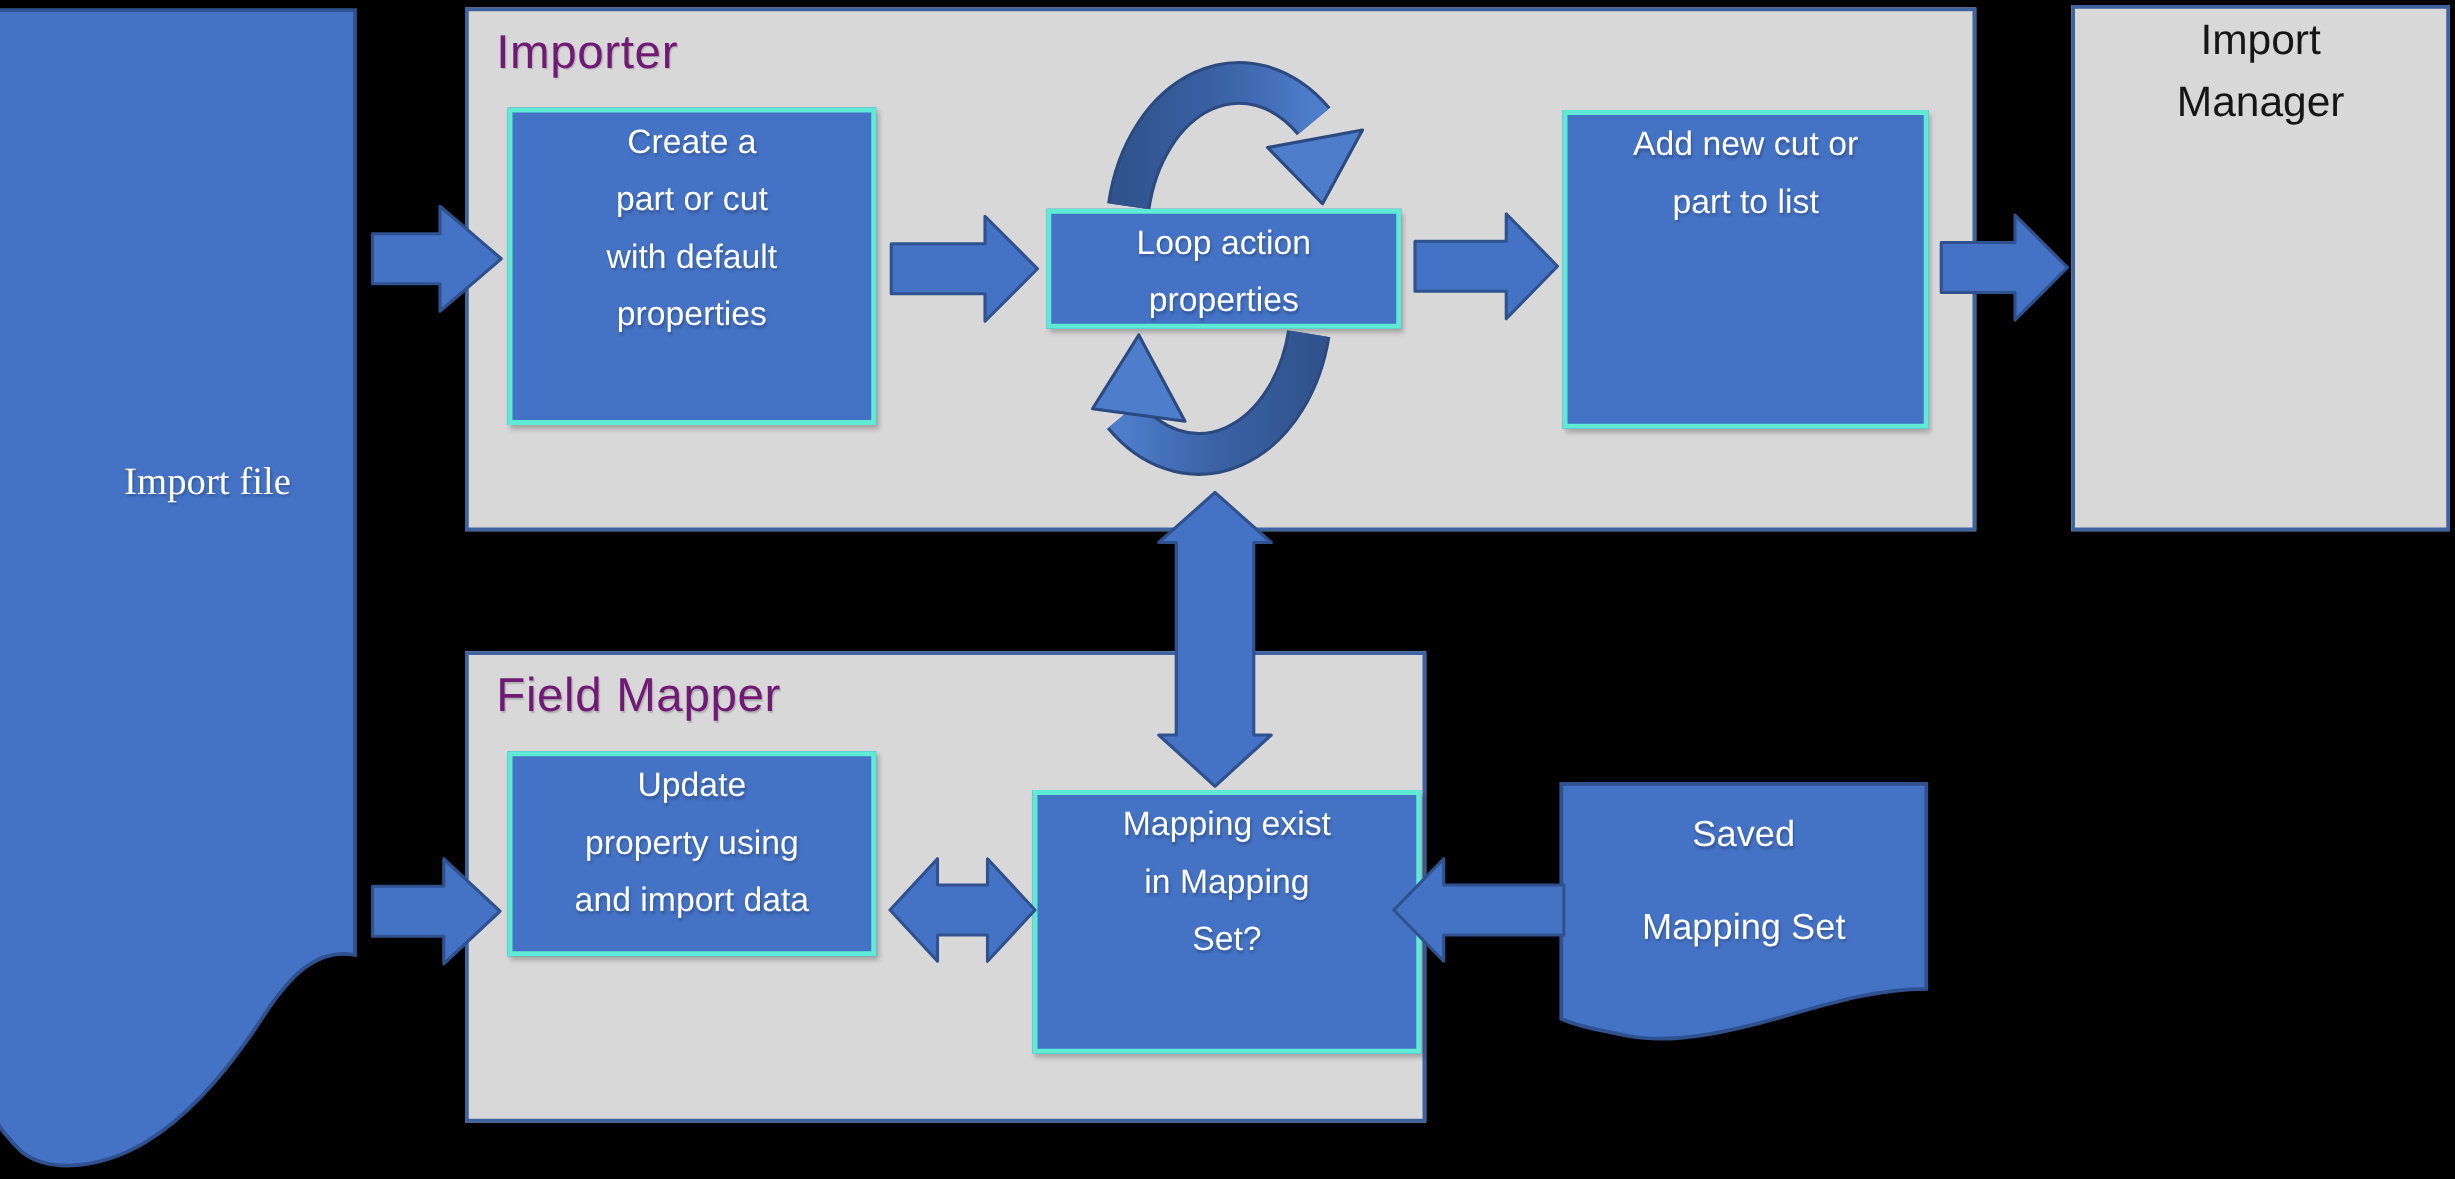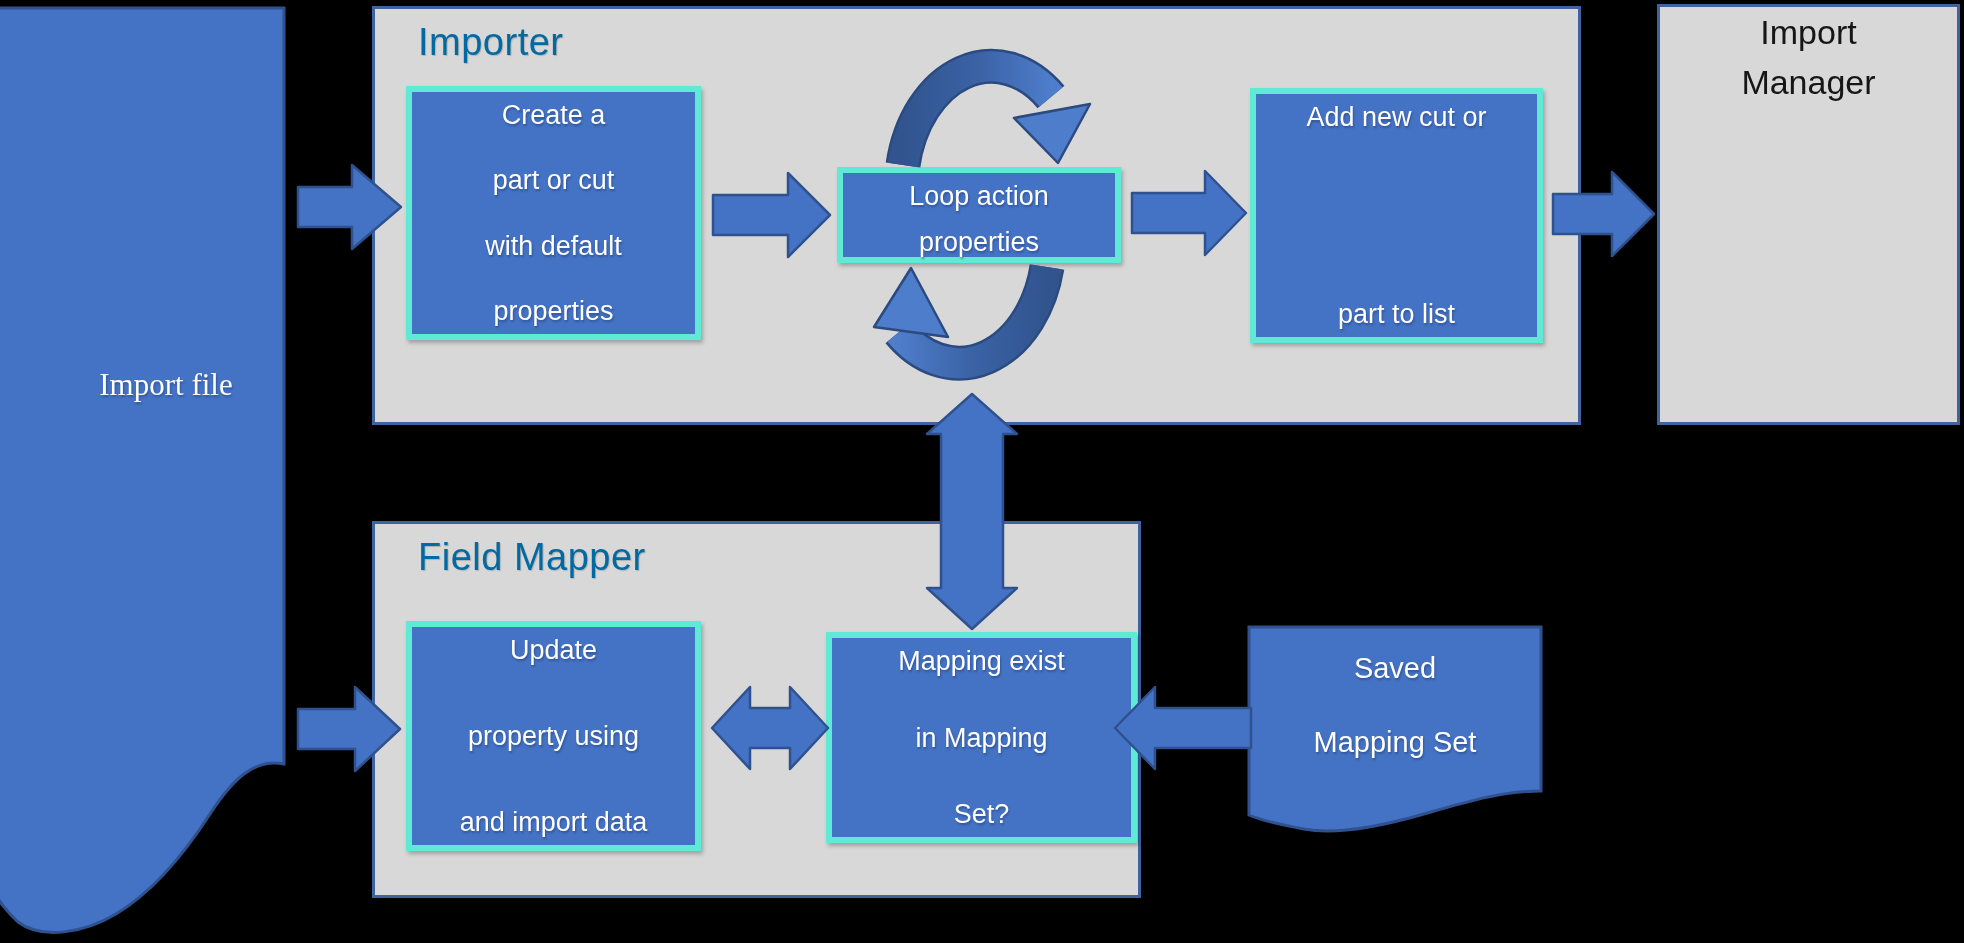--- a/index.html
+++ b/index.html
@@ -18,36 +18,35 @@
     position:absolute;
     background:#D8D8D8;
     border:3px solid #3E639F;
     box-sizing:border-box;
     z-index:1;
   }
   .container-label{
     position:absolute;
     left:22px;top:12px;
     font-size:38px;
-    color:#0369a1;
+    color:#701a75;
     letter-spacing:0.5px;
     text-shadow:1px 1px 1px rgba(0,0,0,0.18);
     white-space:nowrap;
-    margin-left:21px;
   }
 
   
   .pbox{
     position:absolute;
     background:#4472C4;
-    border:6px solid #5eead4;
+    border:4px solid #5eead4;
     box-sizing:border-box;
     display:flex;
     flex-direction:column;
-    justify-content:space-between;
+    justify-content:flex-start;
     align-items:center;
     z-index:3;
     box-shadow:2px 3px 4px rgba(0,0,0,0.25);
   }
   .pbox .ln{
     color:#FFFFFF;
     font-size:27px;
     line-height:46px;
     text-align:center;
     text-shadow:1px 2px 2px rgba(32,56,100,0.45);
@@ -132,21 +131,21 @@
   <div class="pbox" style="left:837px;top:167px;width:284px;height:96px;">
     <div class="ln">Loop action</div>
     <div class="ln">properties</div>
   </div>
 
   <div class="pbox" style="left:1250px;top:88px;width:293px;height:255px;">
     <div class="ln">Add new cut or</div>
     <div class="ln">part to list</div>
   </div>
 
-  <div class="pbox" style="left:406px;top:621px;width:295px;height:230px;">
+  <div class="pbox" style="left:406px;top:601px;width:295px;height:164px;">
     <div class="ln">Update</div>
     <div class="ln">property using</div>
     <div class="ln">and import data</div>
   </div>
 
   <div class="pbox" style="left:826px;top:632px;width:311px;height:211px;">
     <div class="ln">Mapping exist</div>
     <div class="ln">in Mapping</div>
     <div class="ln">Set?</div>
   </div>

